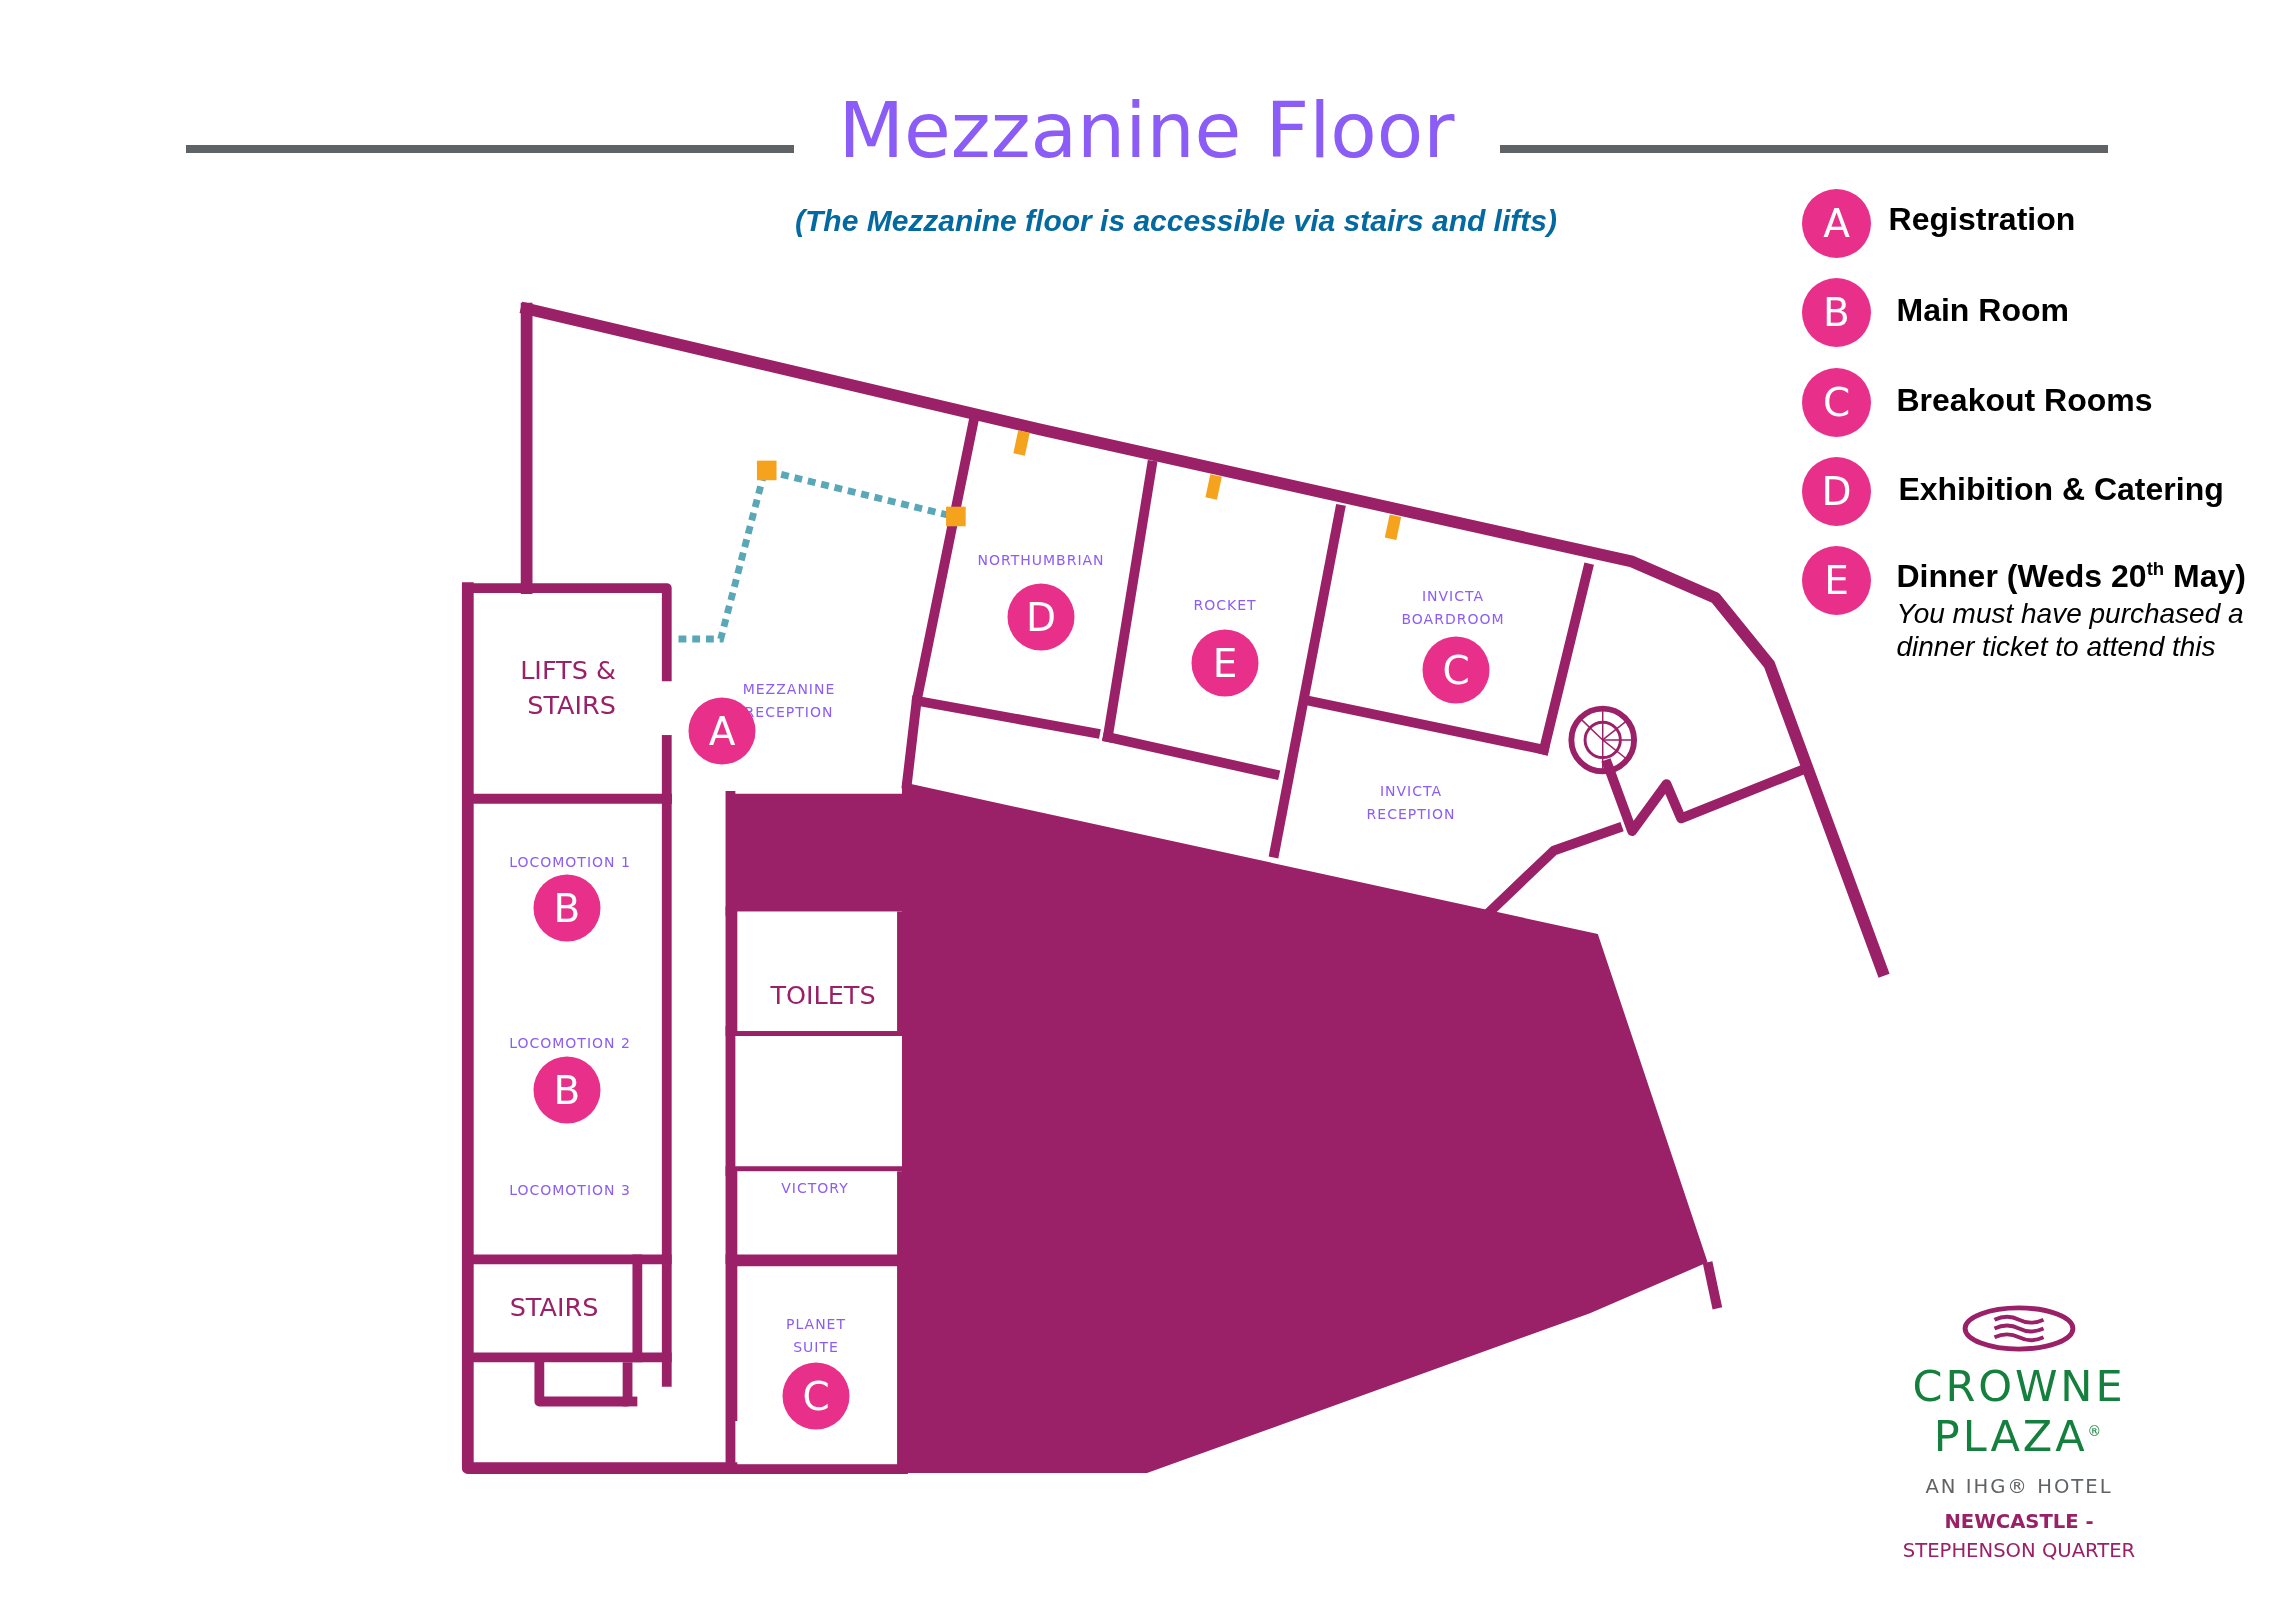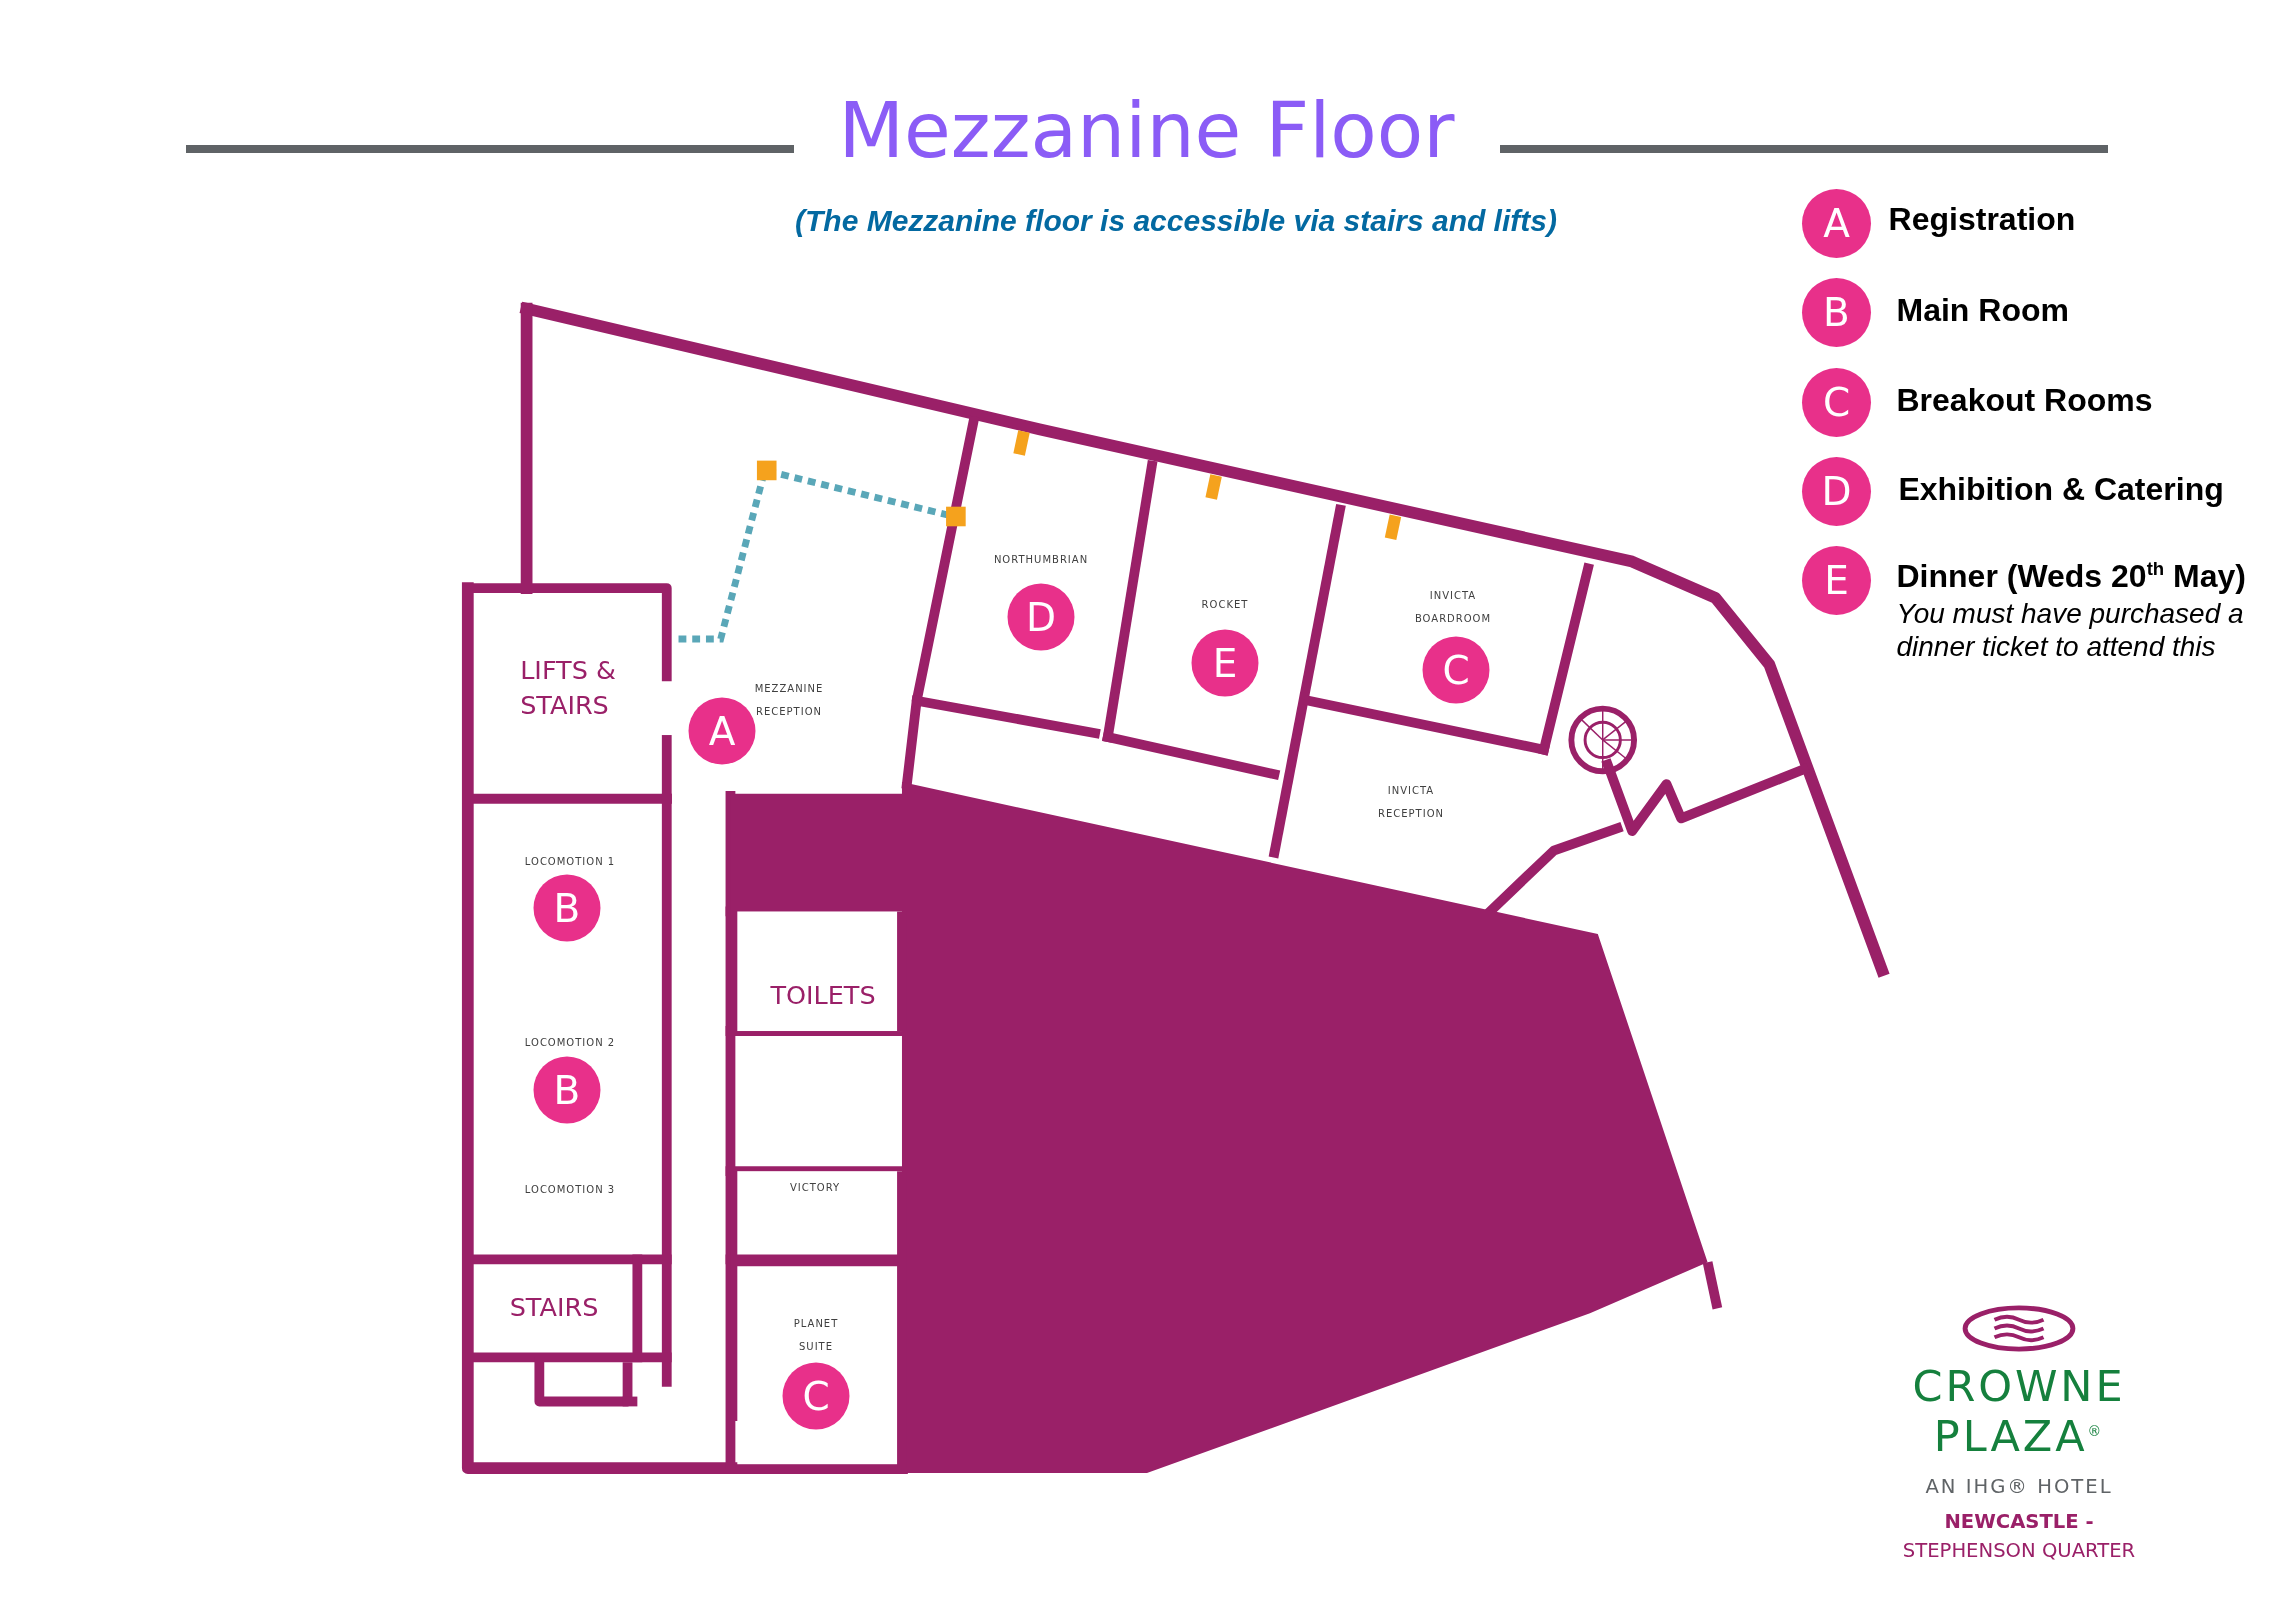--- a/index.html
+++ b/index.html
@@ -1,22 +1,22 @@
 <!DOCTYPE html>
 <html><head>
 <meta charset="utf-8">
 <style>
   html, body { margin: 0; padding: 0; background: #ffffff; }
   body { width: 2293px; height: 1622px; position: relative; overflow: hidden; font-family: "Liberation Sans", sans-serif; }
   .title-rule { position: absolute; height: 7.8px; background: #5f6366; }
   #page-title { position: absolute; left: 0; width: 2293px; top: 86px; text-align: center; font-family: "DejaVu Sans", sans-serif; font-size: 76px; color: #8b5cf6; letter-spacing: 0px; }
   #subtitle { position: absolute; left: 686px; width: 980px; top: 204px; text-align: center; font-family: "Liberation Sans", sans-serif; font-style: italic; font-weight: bold; font-size: 30px; color: #0369a1; }
   svg#plan { position: absolute; left: 0; top: 0; }
-  .room-label { position: absolute; font-family: "DejaVu Sans", sans-serif; color: #404040; font-size: 10px; text-align: center; line-height: 22.5px; transform: translateX(-50%); white-space: nowrap; letter-spacing: 1px; }
-  .room-label-big { position: absolute; font-family: "DejaVu Sans", sans-serif; color: #9a2068; font-size: 25.5px; text-align: left; line-height: 35px; transform: translateX(-50%); white-space: nowrap; }
+  .room-label { position: absolute; font-family: "DejaVu Sans", sans-serif; color: #8b5cf6; font-size: 14px; text-align: center; line-height: 22.5px; transform: translateX(-50%); white-space: nowrap; letter-spacing: 1px; }
+  .room-label-big { position: absolute; font-family: "DejaVu Sans", sans-serif; color: #9a2068; font-size: 25.5px; text-align: right; line-height: 35px; transform: translateX(-50%); white-space: nowrap; }
   .marker { position: absolute; width: 67px; height: 67px; border-radius: 50%; background: #e8308a; color: #fff; font-family: "DejaVu Sans", sans-serif; font-size: 39px; line-height: 67px; text-align: center; transform: translate(-50%, -50%); }
   .legend-item { position: absolute; left: 1802px; display: flex; align-items: flex-start; }
   .legend-badge { width: 69px; height: 69px; border-radius: 50%; background: #e8308a; color: #fff; font-family: "DejaVu Sans", sans-serif; font-size: 39px; line-height: 69px; text-align: center; flex: none; }
   .legend-text { margin-left: 25.5px; margin-top: 13.7px; font-family: "Liberation Sans", sans-serif; font-weight: bold; font-size: 32px; color: #000; white-space: nowrap; }
   .legend-note { font-weight: normal; font-style: italic; font-size: 28px; line-height: 33px; margin-top: 2px; }
   sup { font-size: 18.6px; }
   #logo { position: absolute; left: 1823px; top: 1304px; width: 392px; text-align: center; }
   #logo .brand { font-family: "DejaVu Sans", sans-serif; font-size: 43px; color: #15803d; letter-spacing: 2.9px; margin-top: 3.9px; }
   #logo .sub1 { font-family: "DejaVu Sans", sans-serif; font-size: 19.6px; color: #5f6366; letter-spacing: 2px; margin-top: 14px; }
   #logo .sub2 { font-family: "DejaVu Sans", sans-serif; font-weight: bold; font-size: 19.6px; color: #9a2068; margin-top: 11.8px; }

